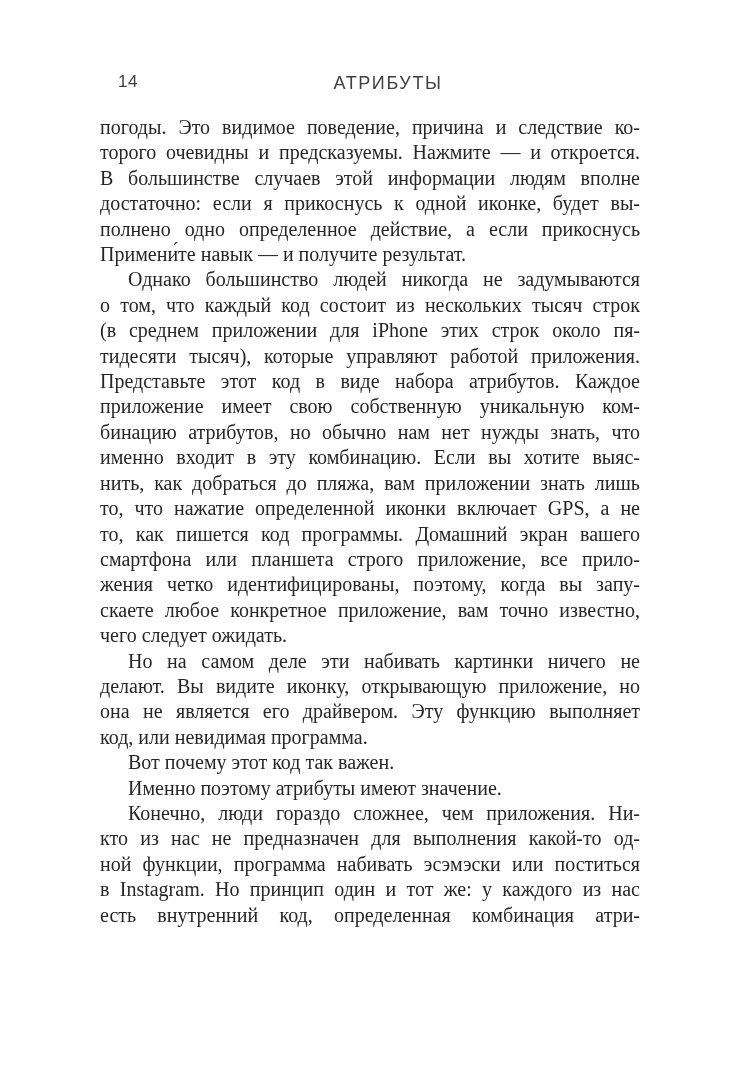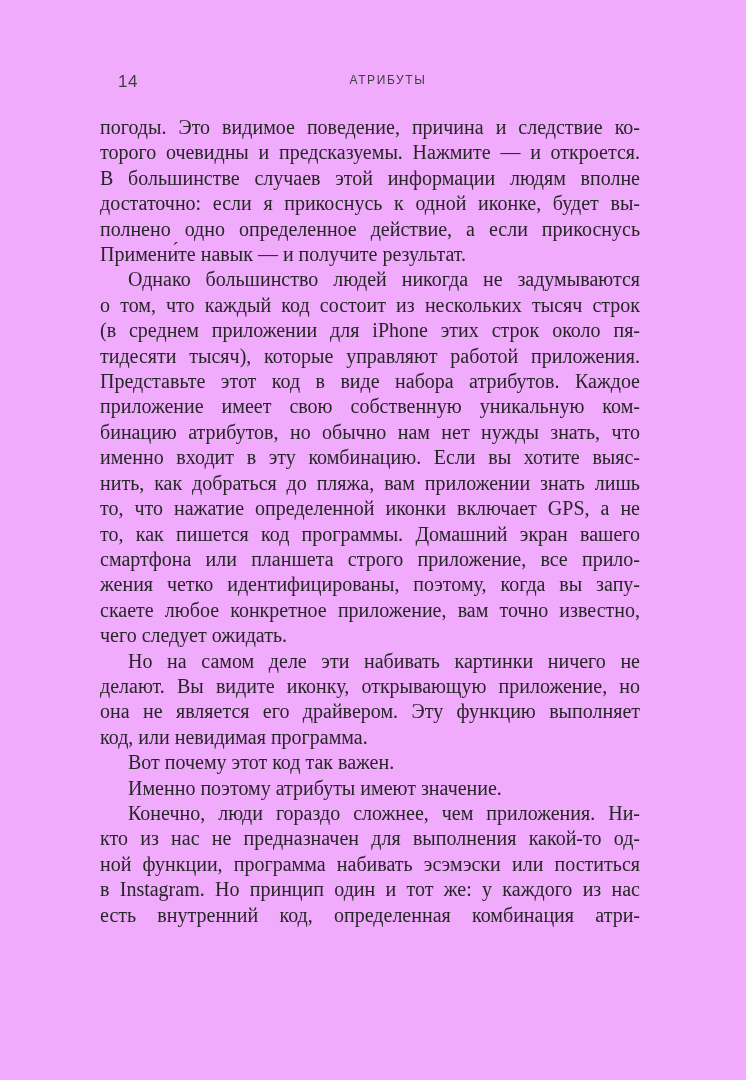--- a/index.html
+++ b/index.html
@@ -5,21 +5,21 @@
   html, body {
     margin: 0;
     padding: 0;
     background: #e9e9e9;
   }
   .page {
     position: relative;
     width: 746px;
     height: 1080px;
     margin: 0 auto;
-    background: #f0abfc;
+    background: #ffffff;
     overflow: hidden;
     font-family: "Liberation Serif", "DejaVu Serif", serif;
   }
   .page-header {
     position: absolute;
     top: 72px;
     left: 118px;
     width: 540px;
     height: 22px;
     font-family: "Liberation Sans", "DejaVu Sans", sans-serif;
@@ -31,21 +31,21 @@
     top: 0;
     font-size: 17px;
     letter-spacing: 0.5px;
   }
   .page-title {
     position: absolute;
     left: 0;
     right: 0;
     top: 1px;
     text-align: center;
-    font-size: 12px;
+    font-size: 18px;
     letter-spacing: 1.6px;
   }
   .body-text {
     position: absolute;
     top: 115px;
     left: 100px;
     width: 540px;
     font-size: 20px;
     line-height: 25.4px;
     color: #262626;

